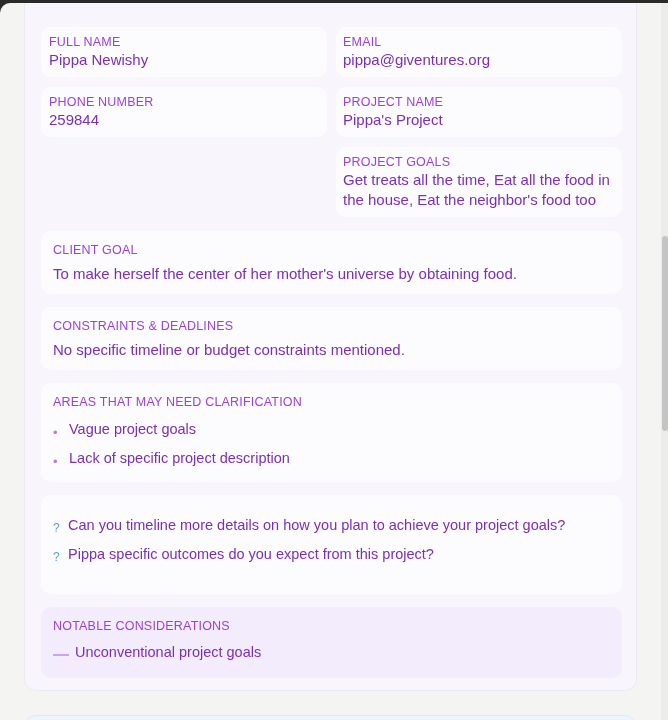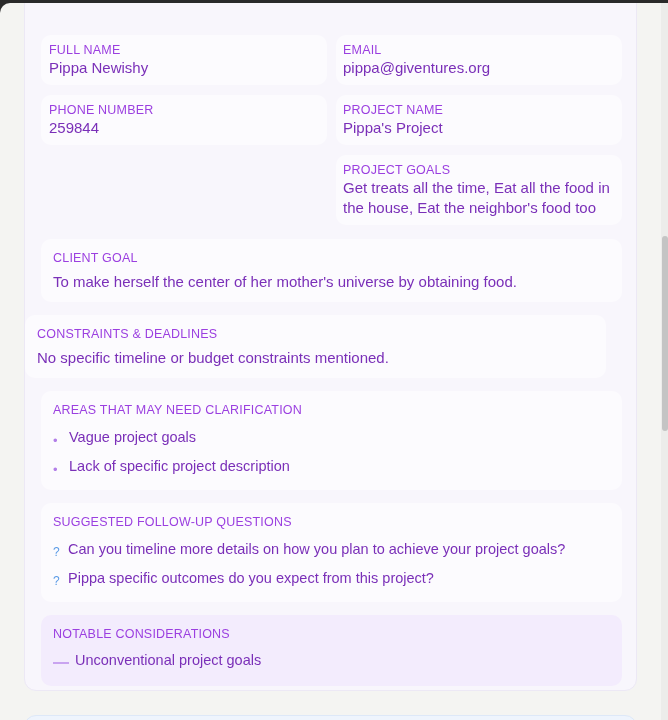--- a/index.html
+++ b/index.html
@@ -24,21 +24,20 @@
   .next-panel {
     position: absolute; left: 24px; top: 712px; width: 613px; height: 40px;
     background: #eef4fd;
     border: 1px solid #dde8f8;
     border-radius: 12px;
   }
   .card {
     position: absolute;
     background: #fcfbfe;
     border-radius: 10px;
-    margin-top: 8px;
   }
   .label {
     color: #9b3fe0;
     font-size: 12.5px;
     letter-spacing: 0.2px;
     line-height: 16px;
     text-transform: uppercase;
   }
   .value {
     color: #7a2fb8;
@@ -99,39 +98,38 @@
     <div class="card" style="left:16px; top:247px; width:581px; height:63px; padding:11px 12px;">
       <div class="label">CLIENT GOAL</div>
       <div class="value" style="margin-top:6px;">To make herself the center of her mother's universe by obtaining food.</div>
     </div>
 
     <div class="card" style="left:311px; top:163px; width:286px; height:70px; padding:7px 7px;">
       <div class="label">PROJECT GOALS</div>
       <div class="value" style="width:275px;">Get treats all the time, Eat all the food in the house, Eat the neighbor's food too</div>
     </div>
 
-    <div class="card" style="left:0; top:323px; width:581px; height:63px; padding:11px 12px;">
+    <div class="card" style="left:16px; top:323px; width:581px; height:63px; padding:11px 12px;">
       <div class="label">CONSTRAINTS &amp; DEADLINES</div>
       <div class="value" style="margin-top:6px;">No specific timeline or budget constraints mentioned.</div>
     </div>
 
     <div class="card" style="left:16px; top:399px; width:581px; height:99px; padding:11px 12px;">
       <div class="label">AREAS THAT MAY NEED CLARIFICATION</div>
       <div class="list-item" style="margin-top:9px;">
         <span class="bullet">•</span>
         <span>Vague project goals</span>
       </div>
       <div class="list-item">
         <span class="bullet">•</span>
         <span>Lack of specific project description</span>
       </div>
     </div>
 
     <div class="card" style="left:16px; top:511px; width:581px; height:99px; padding:11px 12px;">
-      <div class="label">SUGGESTED FOLLOW-UP QUESTIONS</div>
       <div class="list-item" style="margin-top:9px;">
         <span class="q">?</span>
         <span>Can you timeline more details on how you plan to achieve your project goals?</span>
       </div>
       <div class="list-item">
         <span class="q">?</span>
         <span>Pippa specific outcomes do you expect from this project?</span>
       </div>
     </div>
 

